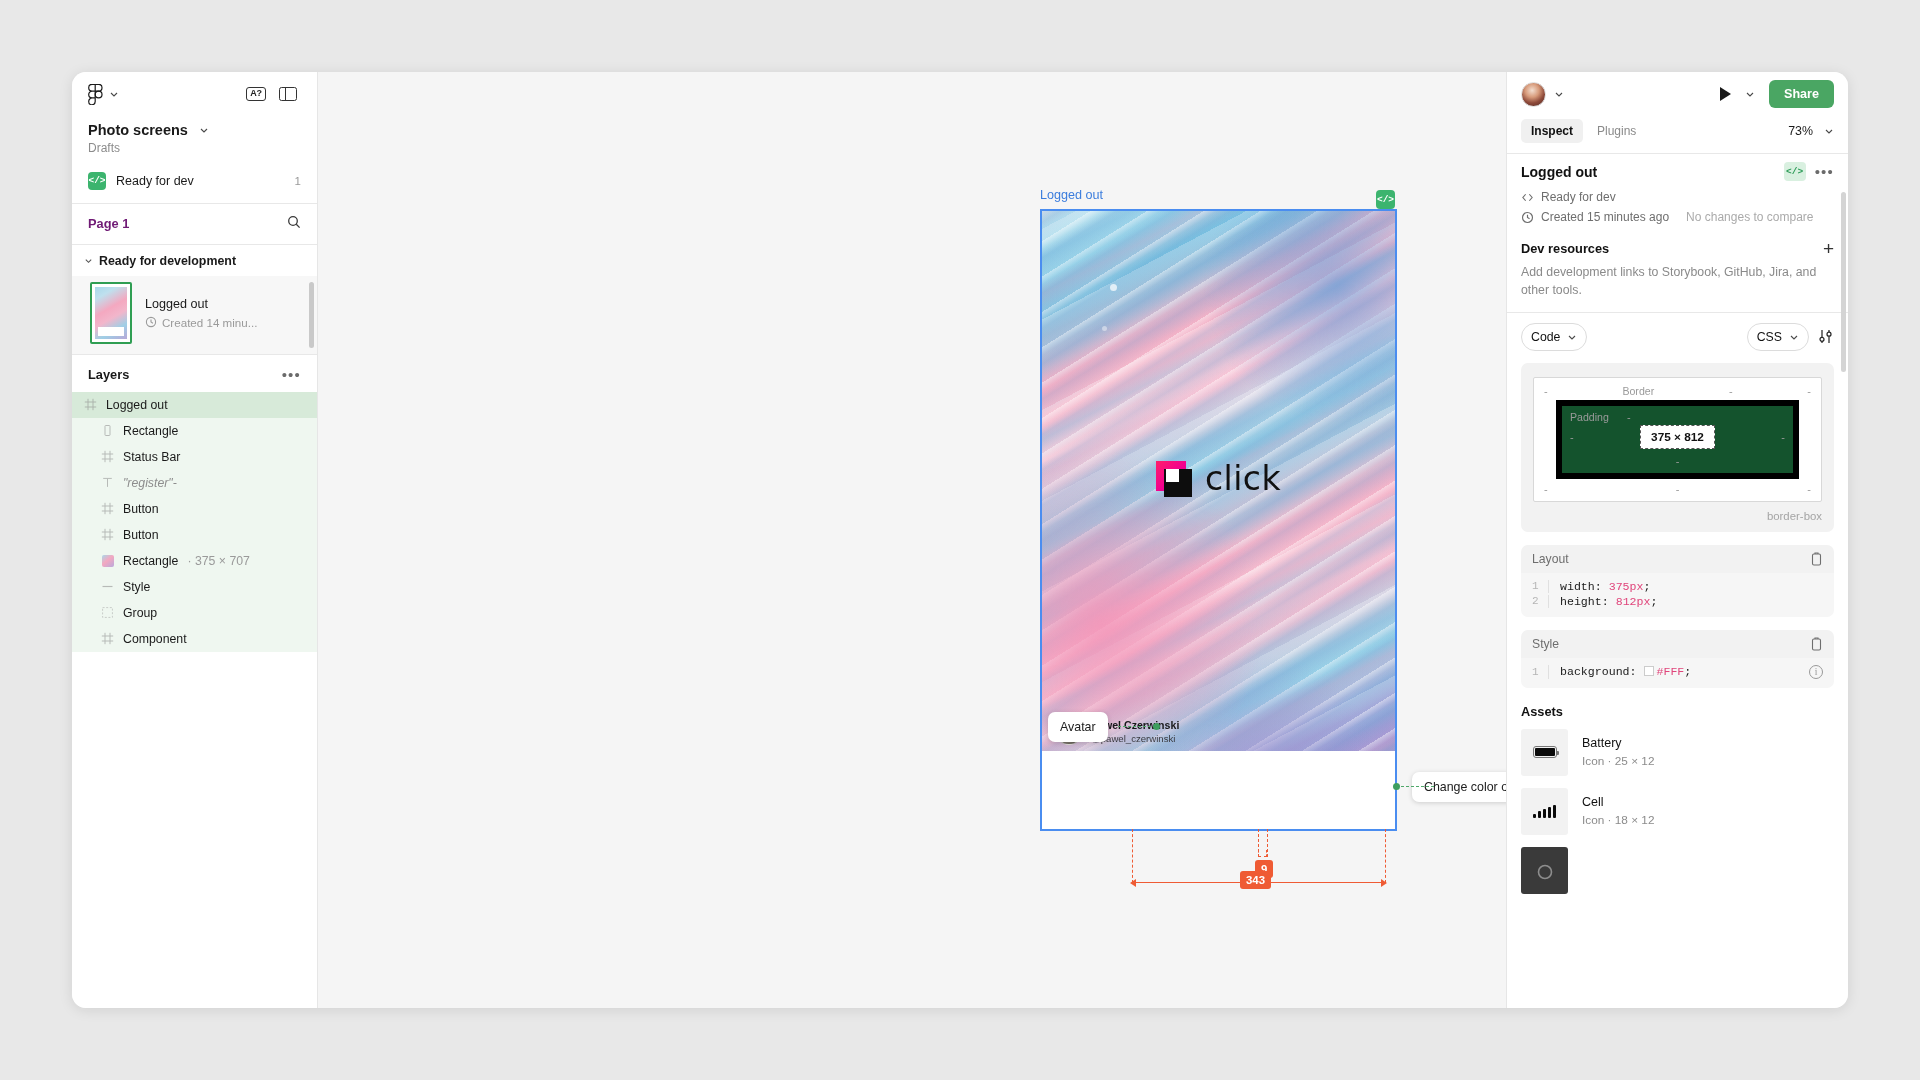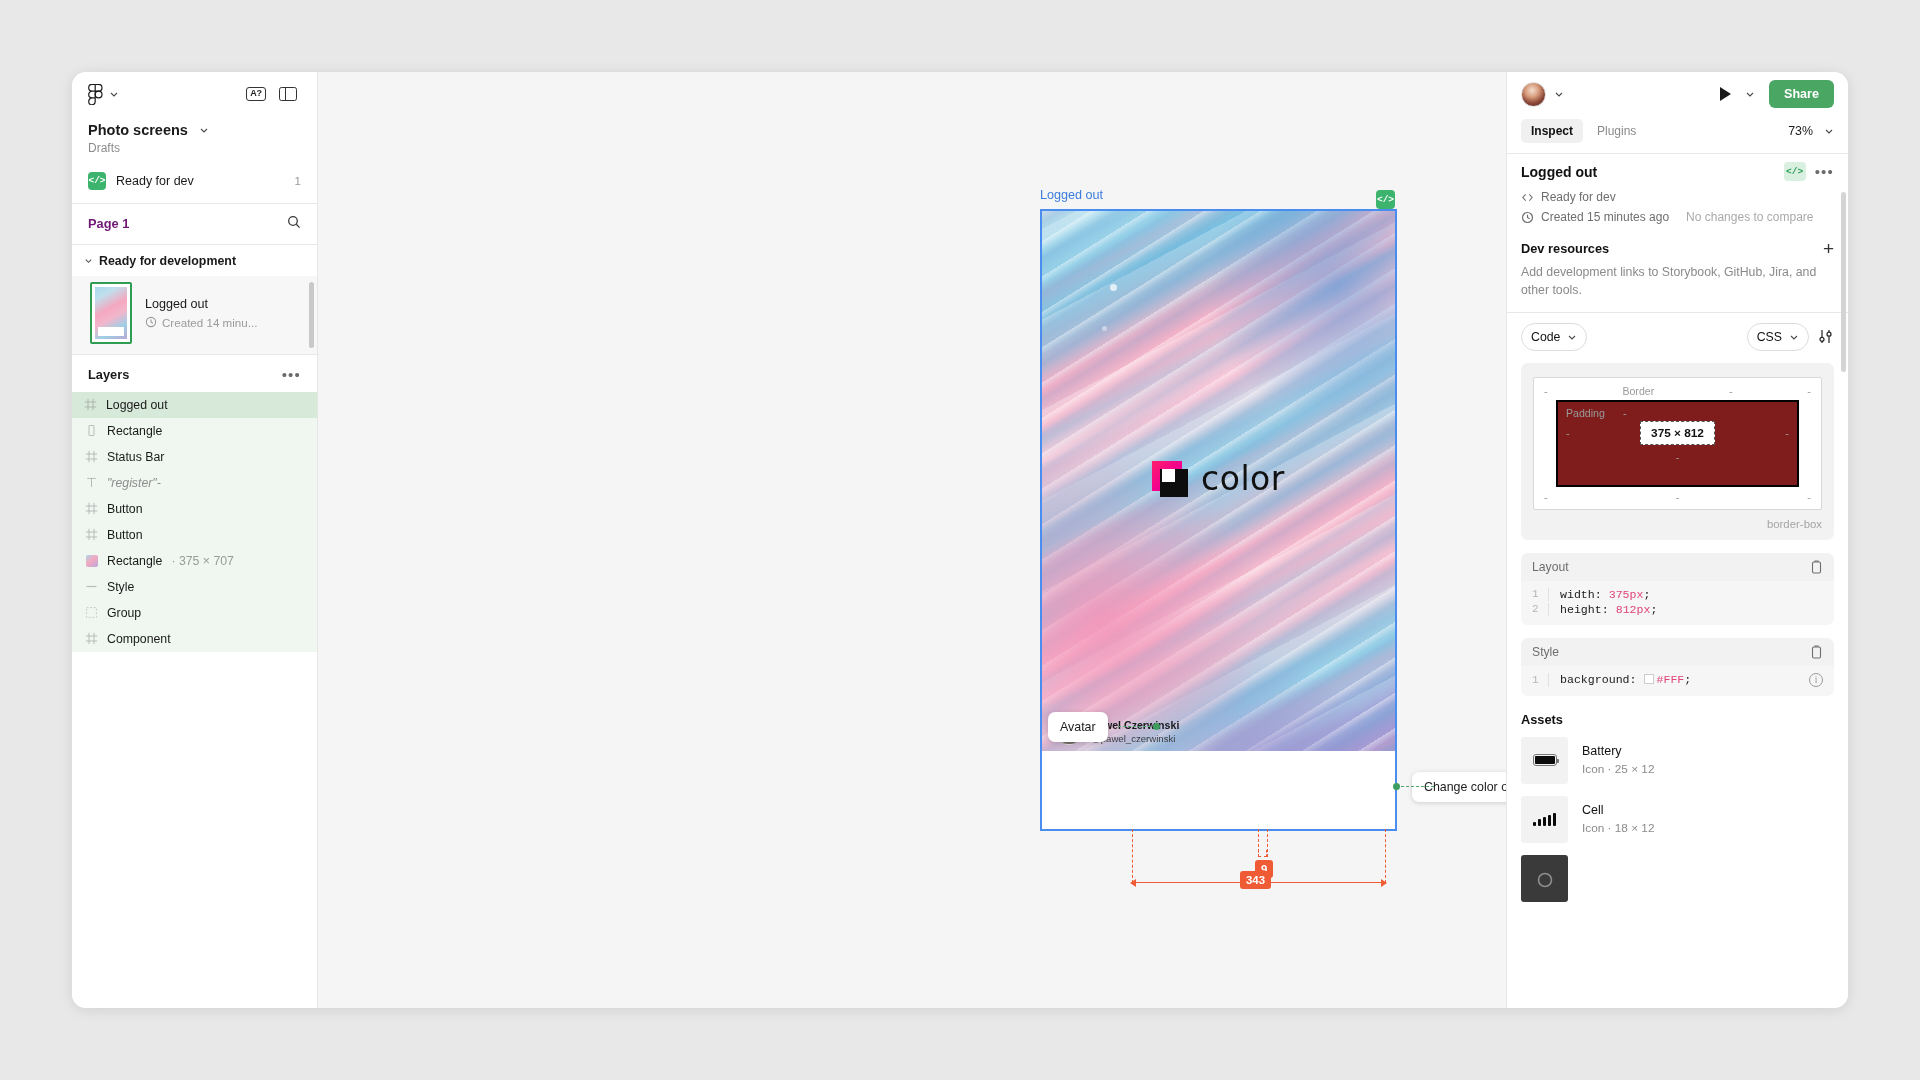--- a/index.html
+++ b/index.html
@@ -122,21 +122,21 @@
 
   .layer-list { overflow: hidden; }
   .layer-row {
     display:flex; align-items:center; gap: 9px;
     height: 26px; padding-left: 12px;
     font-size: 12.3px; color: #1a1a1a;
     cursor: pointer;
     background: #eff7f0;
   }
   .layer-row.selected { background: #d7ead9; }
-  .layer-row.indent { padding-left: 13px; }
+  .layer-row.indent { padding-left: 29px; }
   .lyr-ico { width: 13px; height: 13px; flex: 0 0 13px; opacity: .55; display:flex; align-items:center; justify-content:center;}
   .lyr-name.italic { font-style: italic; color: #8d8d8d; }
   .lyr-dim { color: #9a9a9a; }
   .lyr-thumb {
     width: 12px; height: 12px; border-radius: 2px;
     background: linear-gradient(140deg,#a8d8ea 0%,#f4a8c0 45%,#b9a9dc 100%);
   }
 
   
   .canvas {
@@ -327,22 +327,22 @@
     margin: 0 14px; background:#f2f2f2; border-radius:7px;
     padding: 14px 12px 10px;
   }
   .bm-border {
     border: 1px solid #d8d8d8; background:#fff; border-radius: 2px;
     padding: 7px 10px 6px; position: relative;
   }
   .bm-lbl { font-size: 10.6px; color:#9a9a9a; }
   .bm-row { display:flex; align-items:center; justify-content:space-between; }
   .bm-pad {
-    border: 2px solid #000000; background:#7f1d1d;
-    margin: 3px 12px 4px; padding: 5px 8px 20px;
+    border: 6px solid #000000; background:#14532d;
+    margin: 3px 12px 4px; padding: 5px 8px 4px;
   }
   .bm-content {
     border: 1.4px dashed #555; background:#fff;
     padding: 4px 10px; font-size: 11.8px; color:#111; font-weight: 700;
     display:inline-block;
   }
   .bm-dash { font-size: 11px; color:#9a9a9a; }
   .bm-footer { text-align:right; font-size: 11.4px; color:#a5a5a5; margin-top: 8px; }
 
   .code-card { margin: 13px 14px 0; }
@@ -572,21 +572,21 @@
         <span class="dot-sm" style="left:68px;top:73px;"></span>
         <span class="dot-sm" style="left:60px;top:115px;width:5px;height:5px;opacity:.6;"></span>
       </div>
 
       <div class="logo-wrap">
         <span class="logo-sq">
           <span class="sq-back"></span>
             <span class="sq-dark"></span>
             <span class="sq-white"></span>
         </span>
-        <span class="logo-text">color</span>
+        <span class="logo-text">click</span>
       </div>
 
       <div class="author">
         <span class="avatar-img"></span>
         <span>
           <div class="author-name">Pawel Czerwinski</div>
           <div class="author-handle">@pawel_czerwinski</div>
         </span>
       </div>
 

